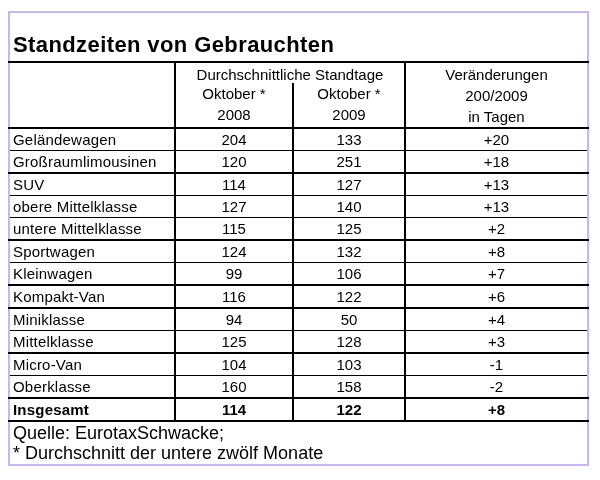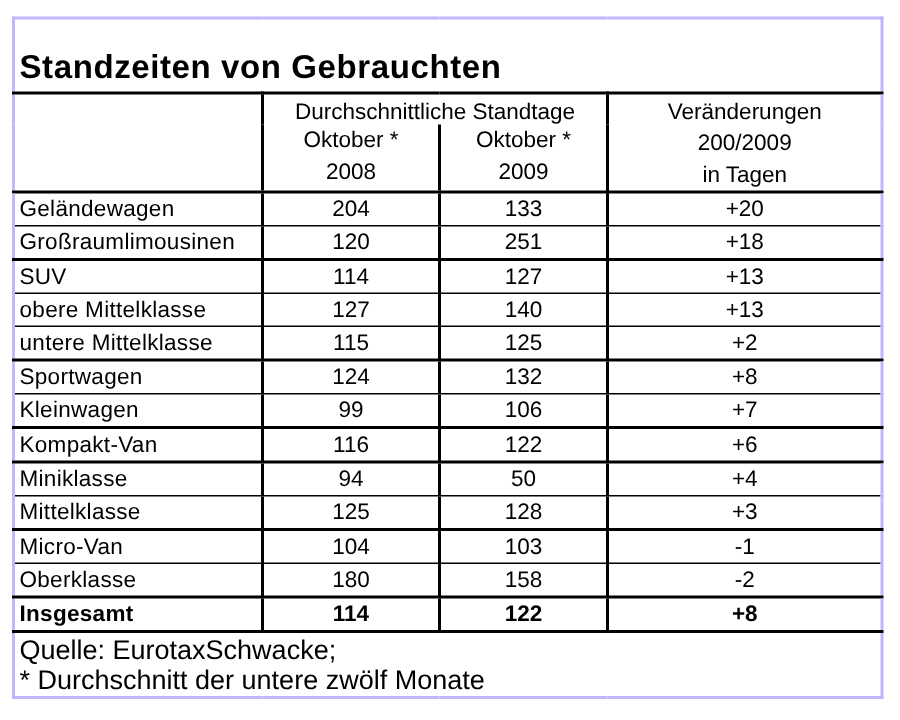--- a/index.html
+++ b/index.html
@@ -168,21 +168,21 @@
         <td class="num">+3</td>
       </tr>
       <tr>
         <td class="col-label">Micro-Van</td>
         <td class="num">104</td>
         <td class="num">103</td>
         <td class="num">-1</td>
       </tr>
       <tr class="thick">
         <td class="col-label">Oberklasse</td>
-        <td class="num">180</td>
+        <td class="num">160</td>
         <td class="num">158</td>
         <td class="num">-2</td>
       </tr>
       <tr class="thick total">
         <td class="col-label">Insgesamt</td>
         <td class="num">114</td>
         <td class="num">122</td>
         <td class="num">+8</td>
       </tr>
     </tbody>

